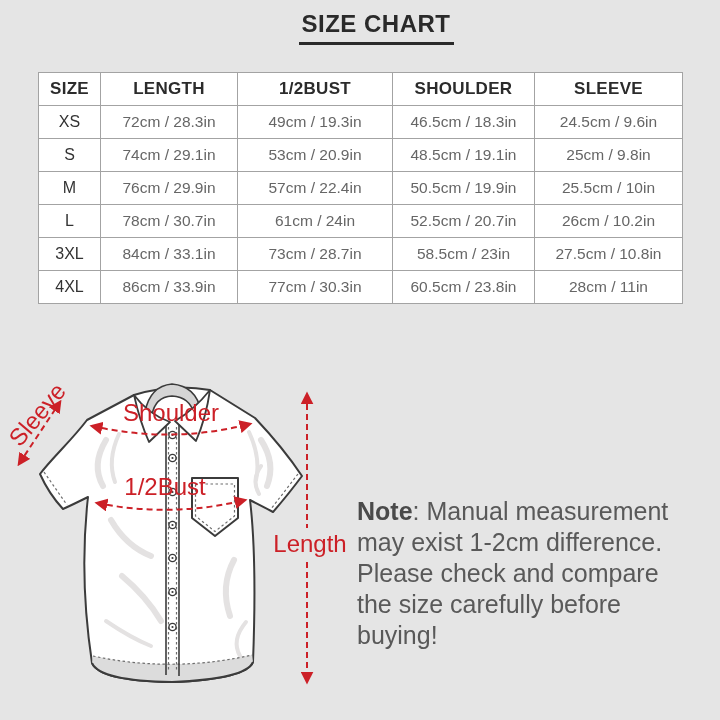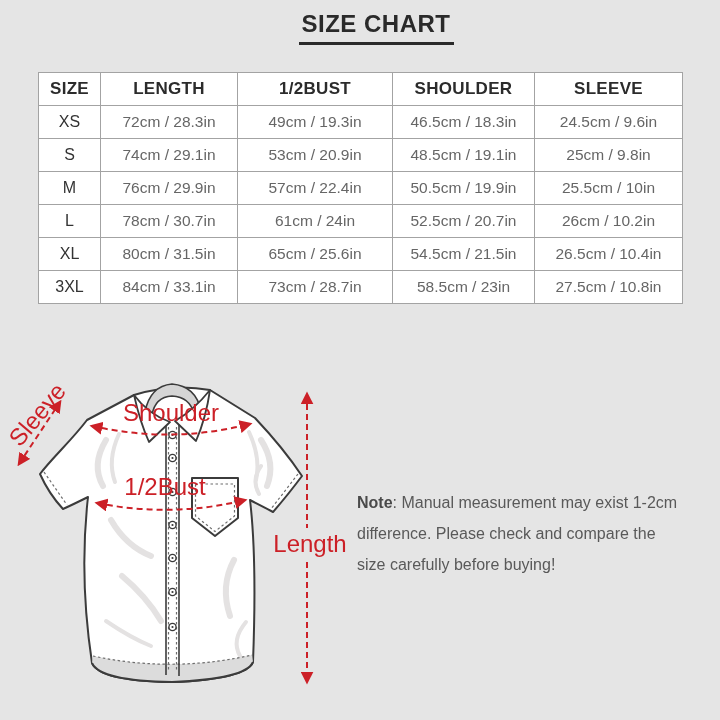--- a/index.html
+++ b/index.html
@@ -32,21 +32,21 @@
   #shirt-svg{position:absolute;left:10px;top:370px;width:340px;height:340px;}
   .outline{fill:#ffffff;stroke:#3b3b3b;stroke-width:2;stroke-linejoin:round;}
   .thin{fill:none;stroke:#3b3b3b;stroke-width:1.6;stroke-linejoin:round;}
   .stitch{fill:none;stroke:#6d6d6d;stroke-width:1.2;stroke-dasharray:2.5 2.5;}
   .swoosh{fill:none;stroke:#e4e2e2;stroke-width:6;stroke-linecap:round;}
   .red-dash{fill:none;stroke:#cc2027;stroke-width:2;stroke-dasharray:6 4;}
   .red-label{font-family:"Liberation Sans",sans-serif;font-size:24px;fill:#cc2027;}
   
   .note{
     position:absolute;left:357px;top:471px;width:328px;
-    font-size:16px;line-height:31px;color:#595959;
+    font-size:25px;line-height:31px;color:#595959;
   }
   .note b{color:#4a4a4a;}
 </style>
 </head>
 <body>
 
 <div id="stage">
 
   <div class="title-wrap">
     <span class="title">SIZE CHART</span>
@@ -92,32 +92,32 @@
           <td>25.5cm / 10in</td>
         </tr>
         <tr>
           <th>L</th>
           <td>78cm / 30.7in</td>
           <td>61cm / 24in</td>
           <td>52.5cm / 20.7in</td>
           <td>26cm / 10.2in</td>
         </tr>
         <tr>
-          <th>XL</th>
-          <td>80cm / 31.5in</td>
-          <td>65cm / 25.6in</td>
-          <td>54.5cm / 21.5in</td>
-          <td>26.5cm / 10.4in</td>
-        </tr>
-        <tr>
           <th>3XL</th>
           <td>84cm / 33.1in</td>
           <td>73cm / 28.7in</td>
           <td>58.5cm / 23in</td>
           <td>27.5cm / 10.8in</td>
+        </tr>
+        <tr>
+          <th>4XL</th>
+          <td>86cm / 33.9in</td>
+          <td>77cm / 30.3in</td>
+          <td>60.5cm / 23.8in</td>
+          <td>28cm / 11in</td>
         </tr>
       </tbody>
   </table>
 
   <svg id="shirt-svg" viewBox="0 0 340 340">
     <defs>
       <marker id="arr" viewBox="0 0 10 10" refX="8" refY="5" markerWidth="6.5" markerHeight="6.5" orient="auto-start-reverse">
         <path d="M0 0 L10 5 L0 10 Z" fill="#cc2027"></path>
       </marker>
     </defs>

